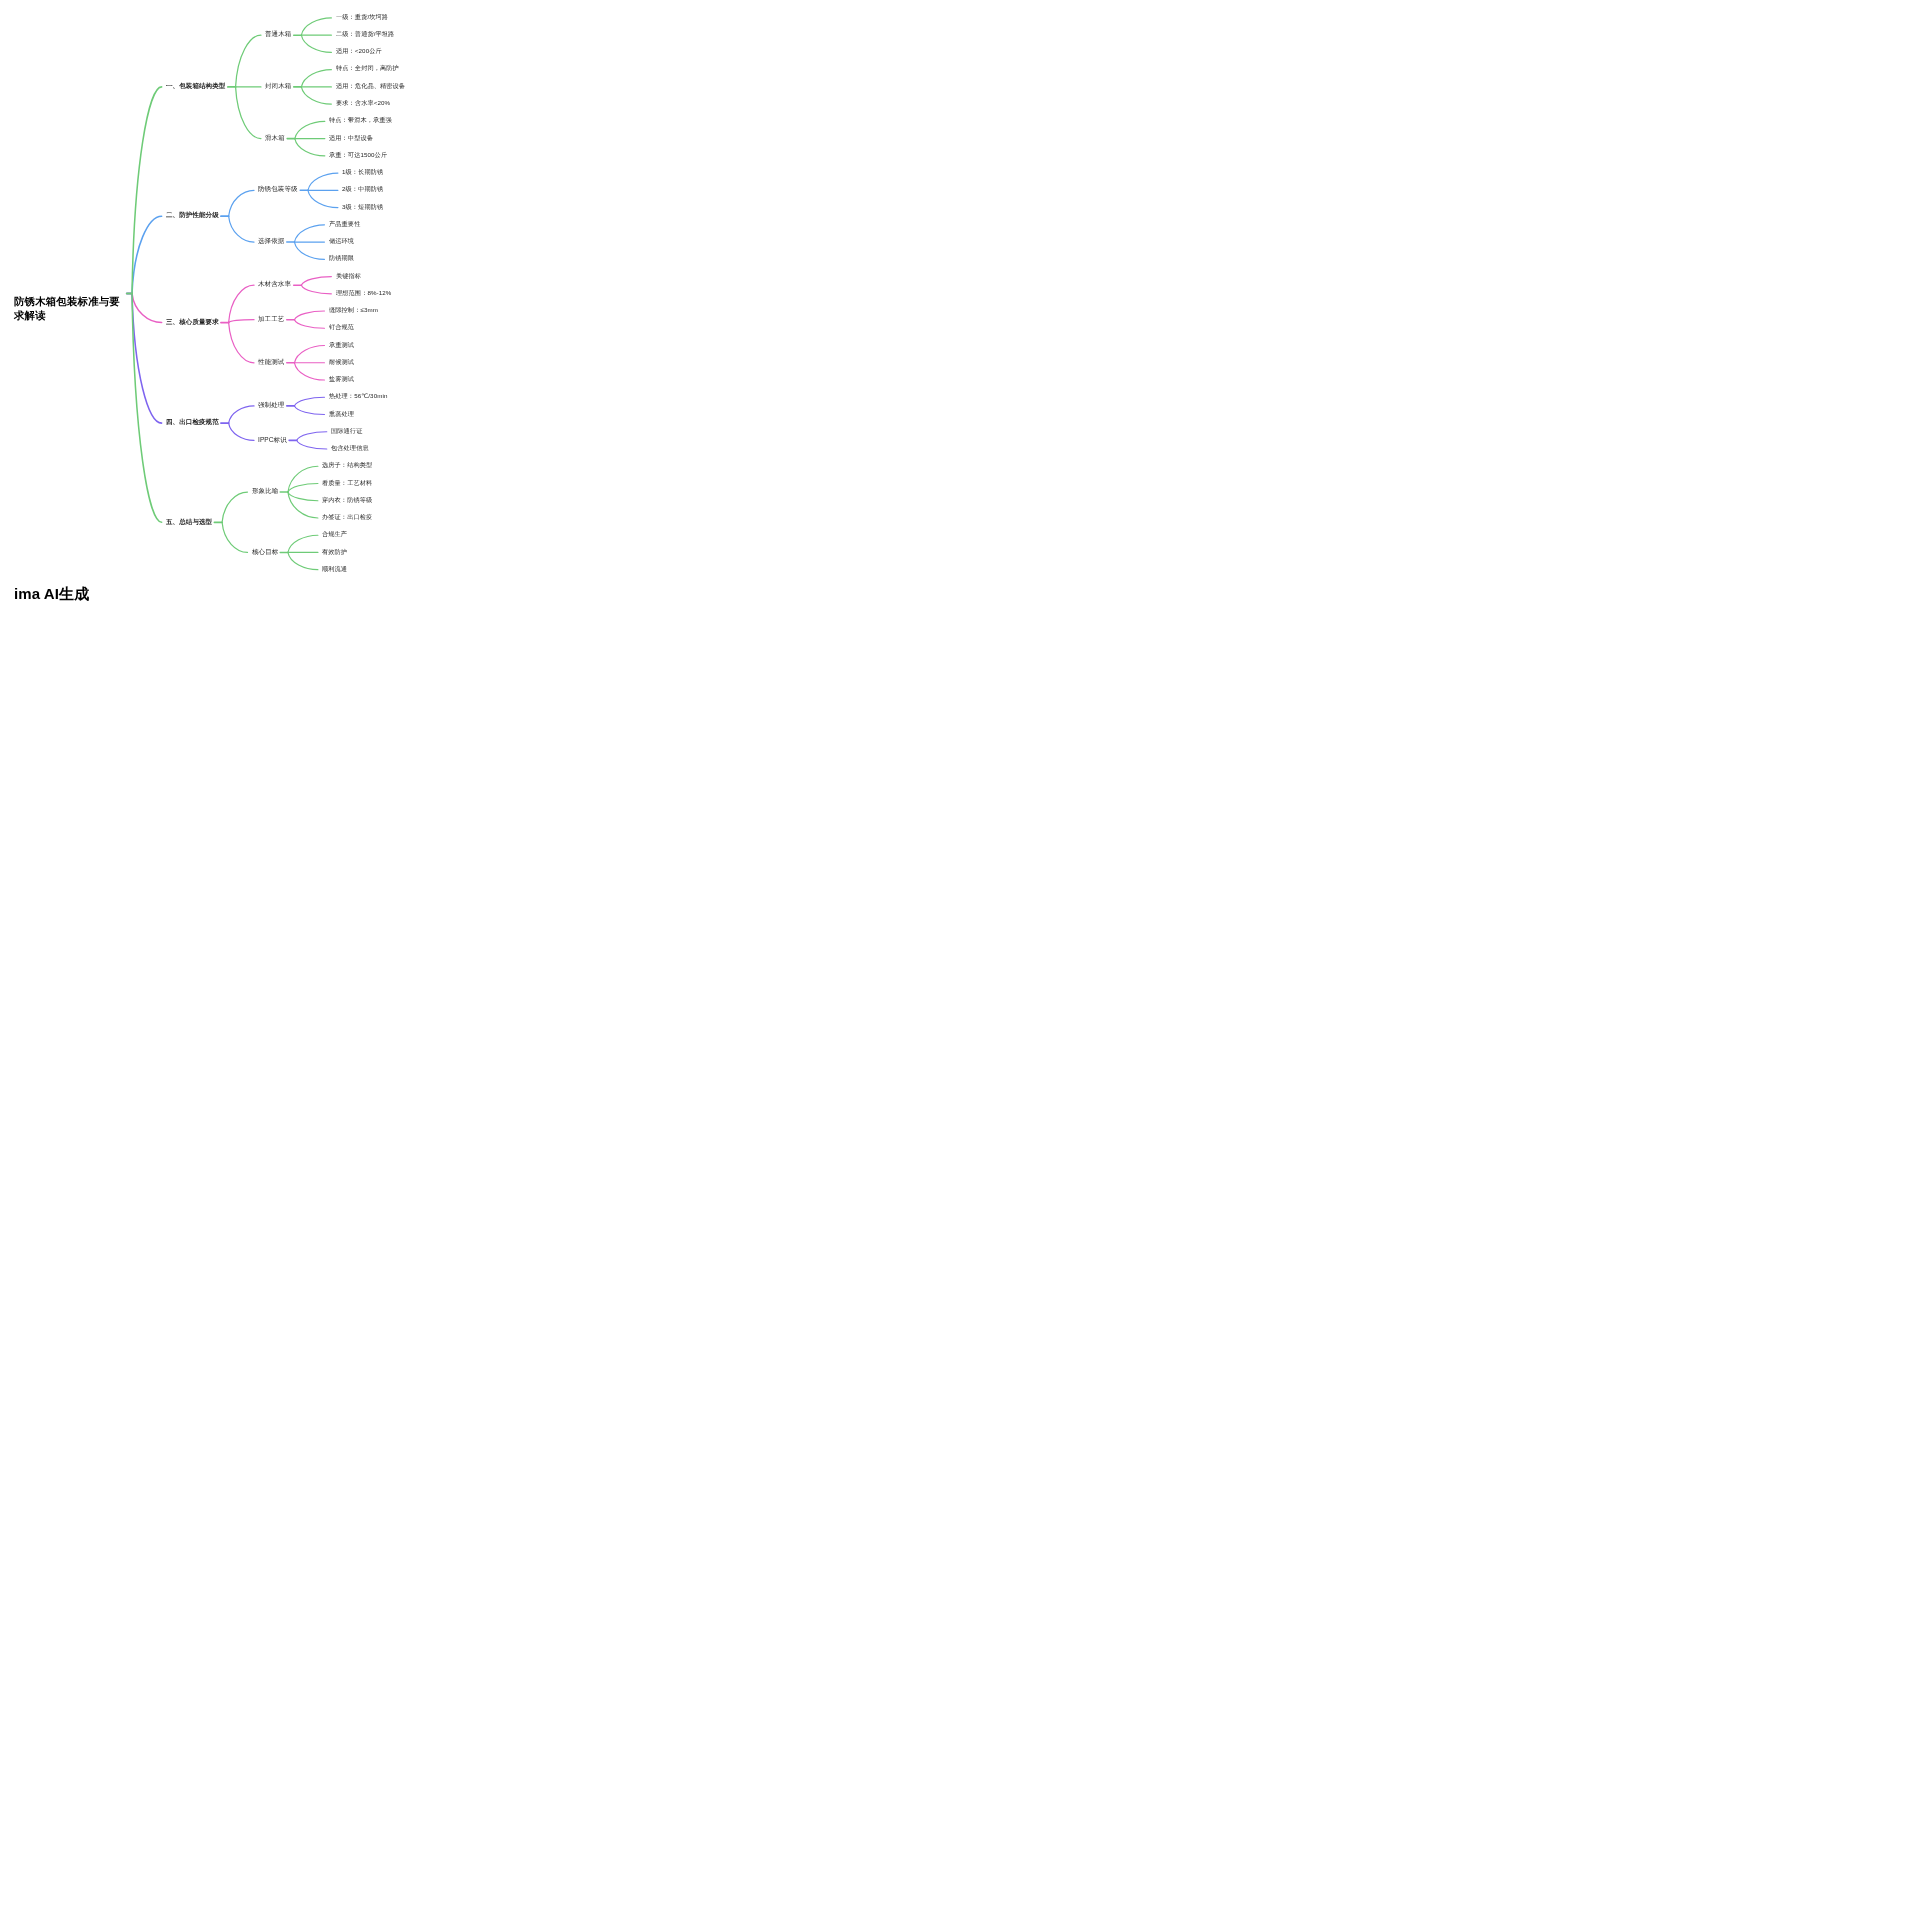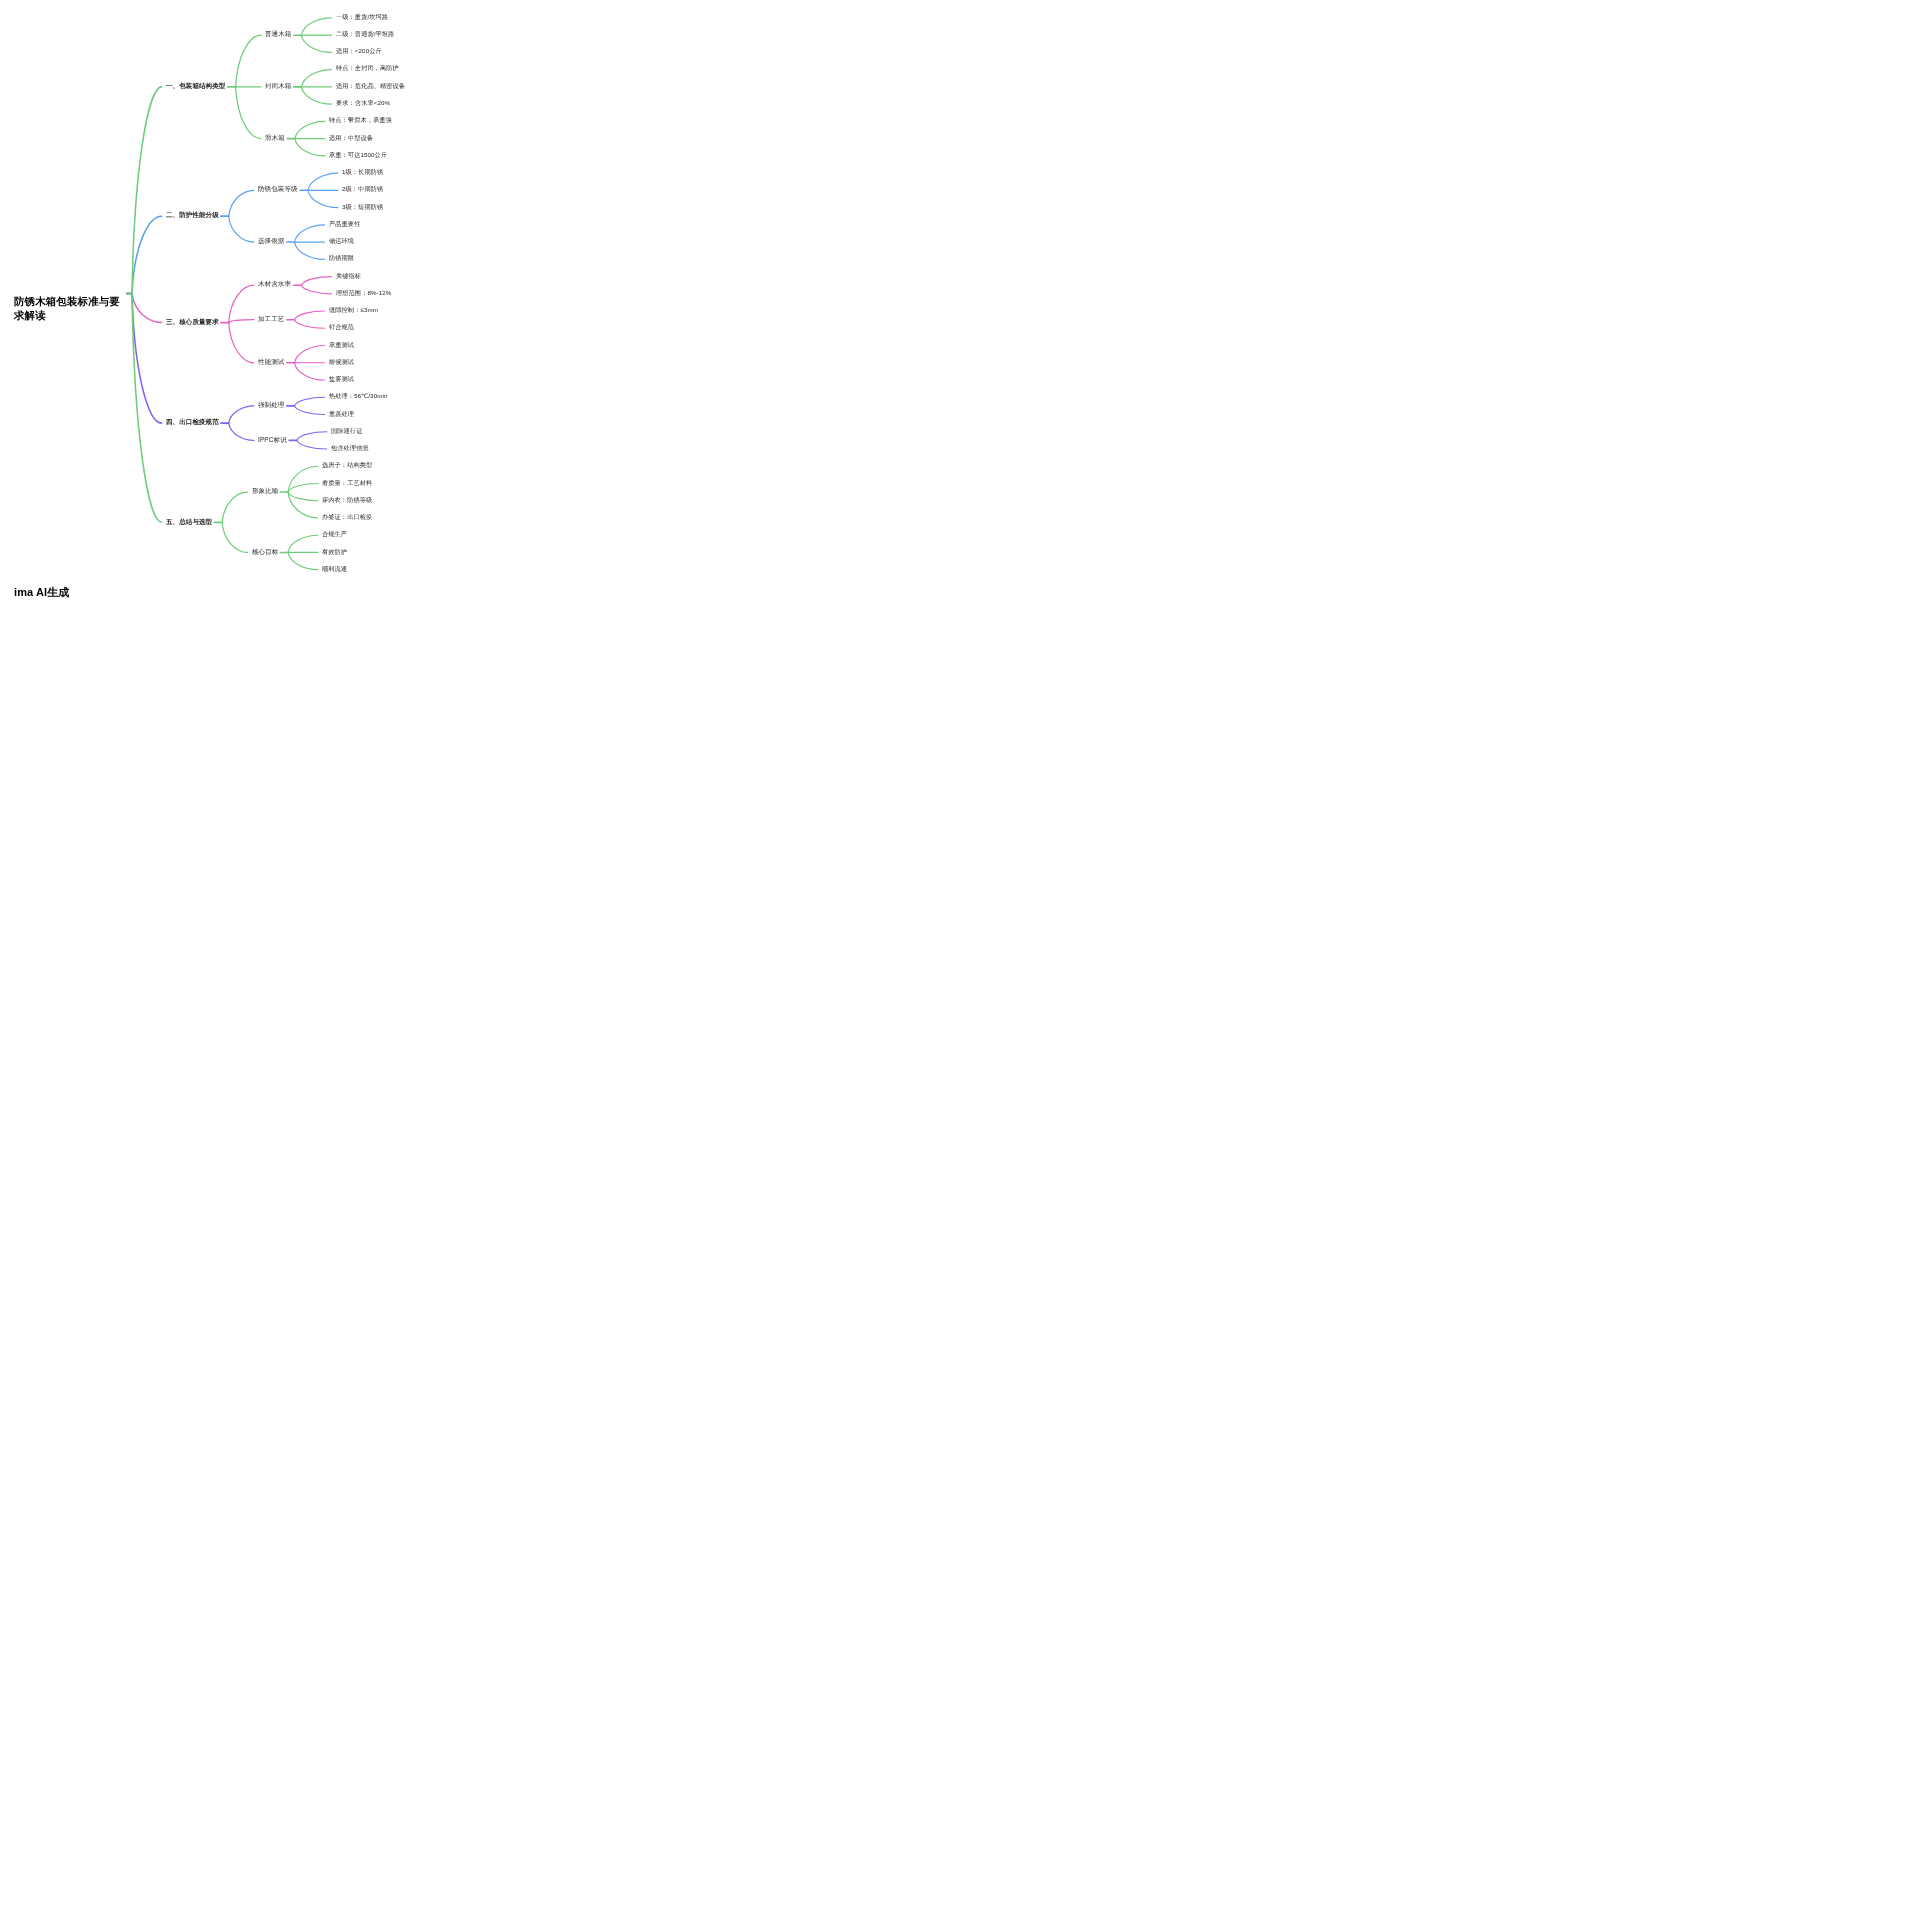--- a/index.html
+++ b/index.html
@@ -30,21 +30,21 @@
     line-height:13.5px;
     letter-spacing:0.2px;
   }
   .l1{font-size:6.5px;font-weight:bold;}
   .l2{font-size:6.5px;font-weight:normal;}
   .leaf{font-size:6.2px;font-weight:normal;}
   .footer{
     position:absolute;
     left:14px;
     top:585px;
-    font-size:11px;
+    font-size:15px;
     font-weight:bold;
     color:#000;
     z-index:2;
     letter-spacing:0.1px;
   }
 </style>
 </head>
 <body>
 
 <div class="canvas">

